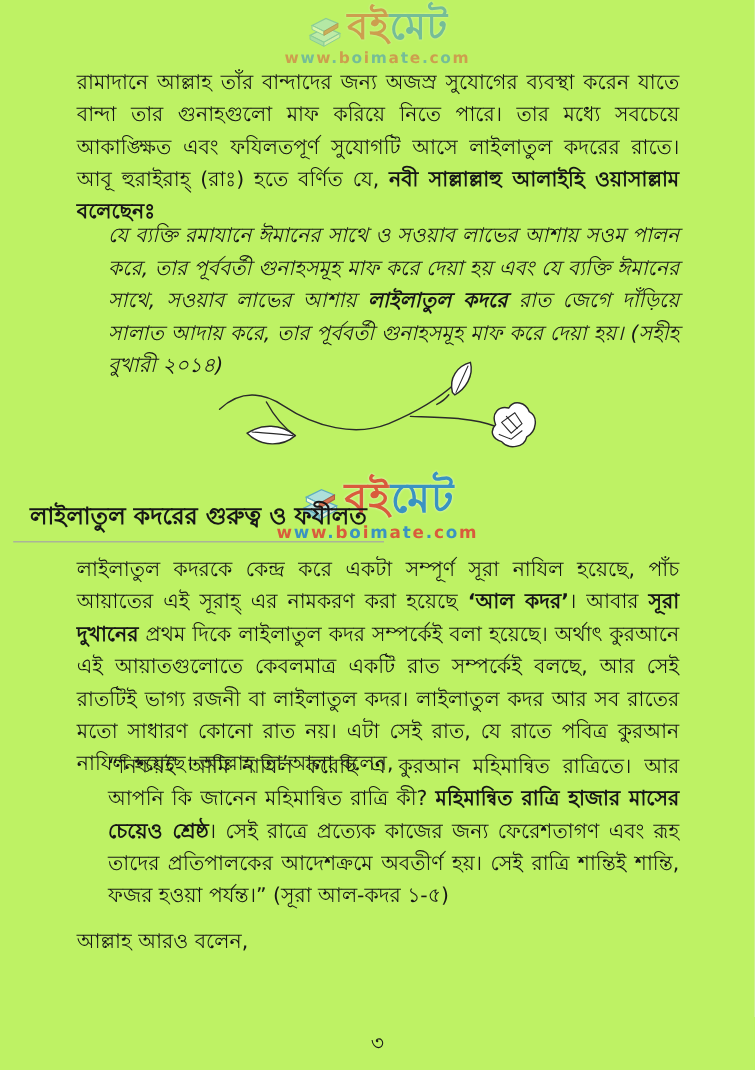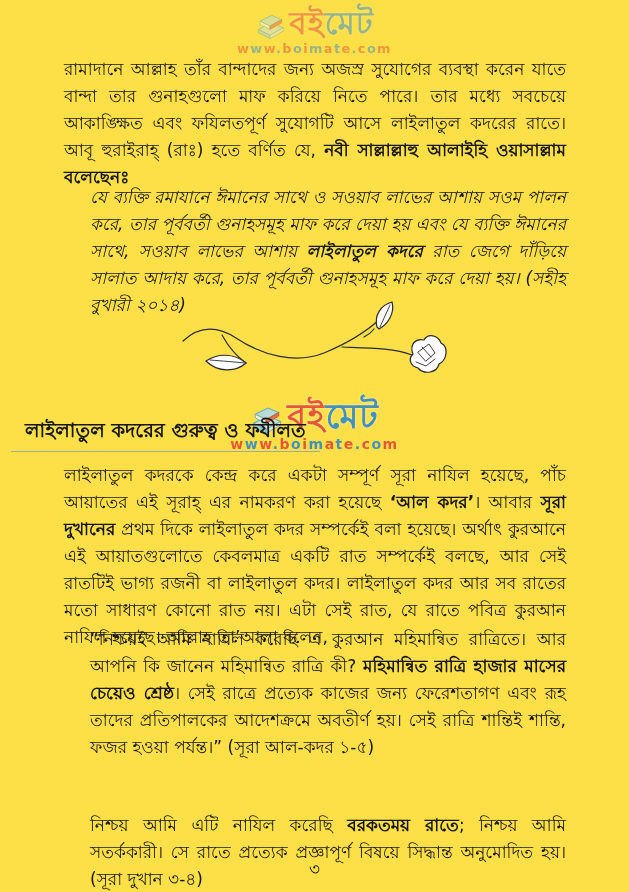--- a/index.html
+++ b/index.html
@@ -1,20 +1,20 @@
 <!DOCTYPE html>
 <html><head>
 <meta charset="utf-8">
 <style>
   html,body { margin:0; padding:0; background:#e8e8e8; }
   .page {
     position:relative;
     width:629px; height:892px;
     margin:0 auto;
-    background:#fde047;
+    background:#bef264;
     font-family:"DejaVu Sans","Liberation Sans",sans-serif;
     color:#161616;
     overflow:hidden;
   }
   .txt {
     position:absolute;
     font-size:17px;
     line-height:27px;
     text-align:justify;
     z-index:2;
@@ -116,18 +116,18 @@
       </svg>
       <span class="wm-name"><span class="wm-red">বই</span><span class="wm-blue">মেট</span></span>
     </div>
     <div class="wm-url"><span class="wm-red">w</span><span class="wm-blue">w</span><span class="wm-red">w</span><span class="wm-blue">.</span><span class="wm-red">b</span><span class="wm-blue">o</span><span class="wm-red">i</span><span class="wm-blue">m</span><span class="wm-red">a</span><span class="wm-blue">t</span><span class="wm-red">e</span><span class="wm-blue">.</span><span class="wm-red">c</span><span class="wm-blue">o</span><span class="wm-red">m</span></div>
   </div>
 
   <p class="txt para" style="top:450px;"><span>লাইলাতুল কদরকে কেন্দ্র করে একটা সম্পূর্ণ সূরা নাযিল হয়েছে, পাঁচ আয়াতের এই সূরাহ্ এর নামকরণ করা হয়েছে </span><b>‘আল কদর’</b><span>। আবার </span><b>সূরা দুখানের</b><span> প্রথম দিকে লাইলাতুল কদর সম্পর্কেই বলা হয়েছে। অর্থাৎ কুরআনে এই আয়াতগুলোতে কেবলমাত্র একটি রাত সম্পর্কেই বলছে, আর সেই রাতটিই ভাগ্য রজনী বা লাইলাতুল কদর। লাইলাতুল কদর আর সব রাতের মতো সাধারণ কোনো রাত নয়। এটা সেই রাত, যে রাতে পবিত্র কুরআন নাযিল হয়েছে। আল্লাহ তা’আলা বলেন,</span></p>
 
   <p class="txt quote" style="top:614px;"><span>“নিশ্চয়ই আমি নাযিল করেছি এ কুরআন মহিমান্বিত রাত্রিতে। আর আপনি কি জানেন মহিমান্বিত রাত্রি কী? </span><b>মহিমান্বিত রাত্রি হাজার মাসের চেয়েও শ্রেষ্ঠ</b><span>। সেই রাত্রে প্রত্যেক কাজের জন্য ফেরেশতাগণ এবং রূহ তাদের প্রতিপালকের আদেশক্রমে অবতীর্ণ হয়। সেই রাত্রি শান্তিই শান্তি, ফজর হওয়া পর্যন্ত।” (সূরা আল-কদর ১-৫)</span></p>
 
+  <p class="txt para" style="top:760px;">আল্লাহ আরও বলেন,</p>
 
-  <p class="txt quote" style="top:800px;"><span>নিশ্চয় আমি এটি নাযিল করেছি </span><b>বরকতময় রাতে</b><span>; নিশ্চয় আমি সতর্ককারী। সে রাতে প্রত্যেক প্রজ্ঞাপূর্ণ বিষয়ে সিদ্ধান্ত অনুমোদিত হয়। (সূরা দুখান ৩-৪)</span></p>
 
   <p class="page-number">৩</p>
 
 </div>
 
 </body></html>

